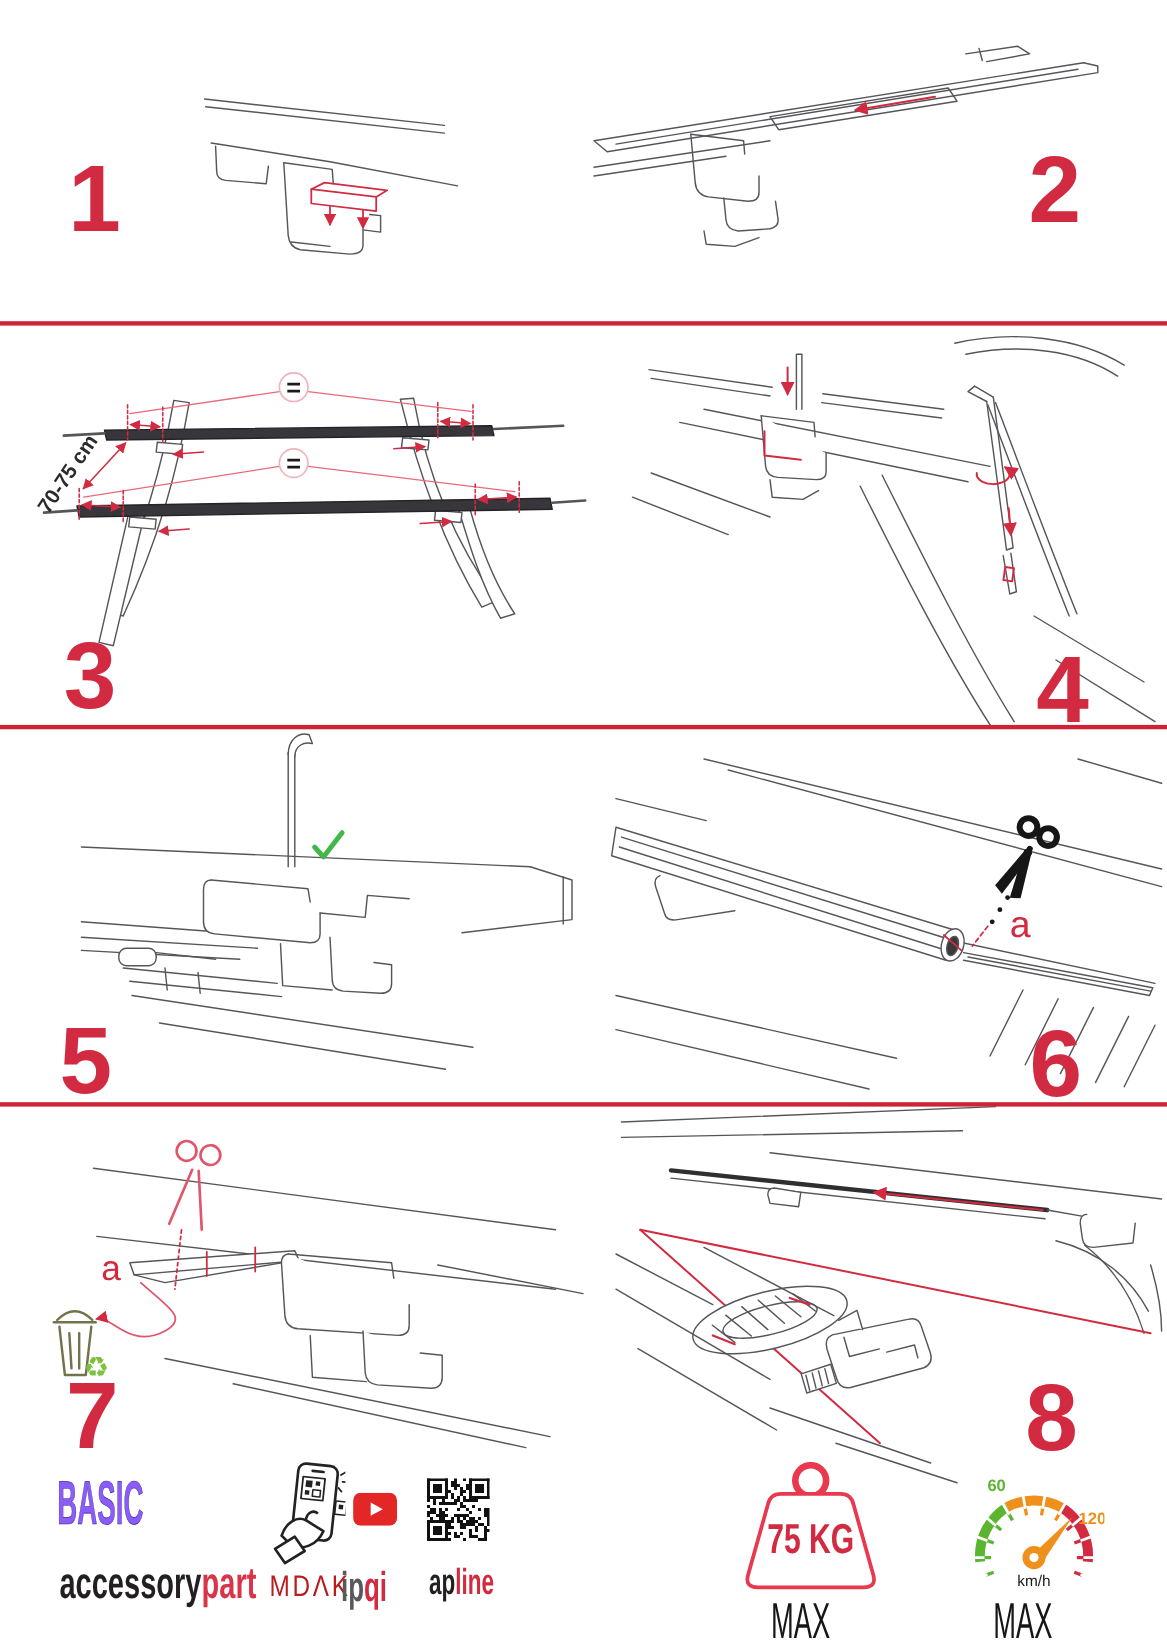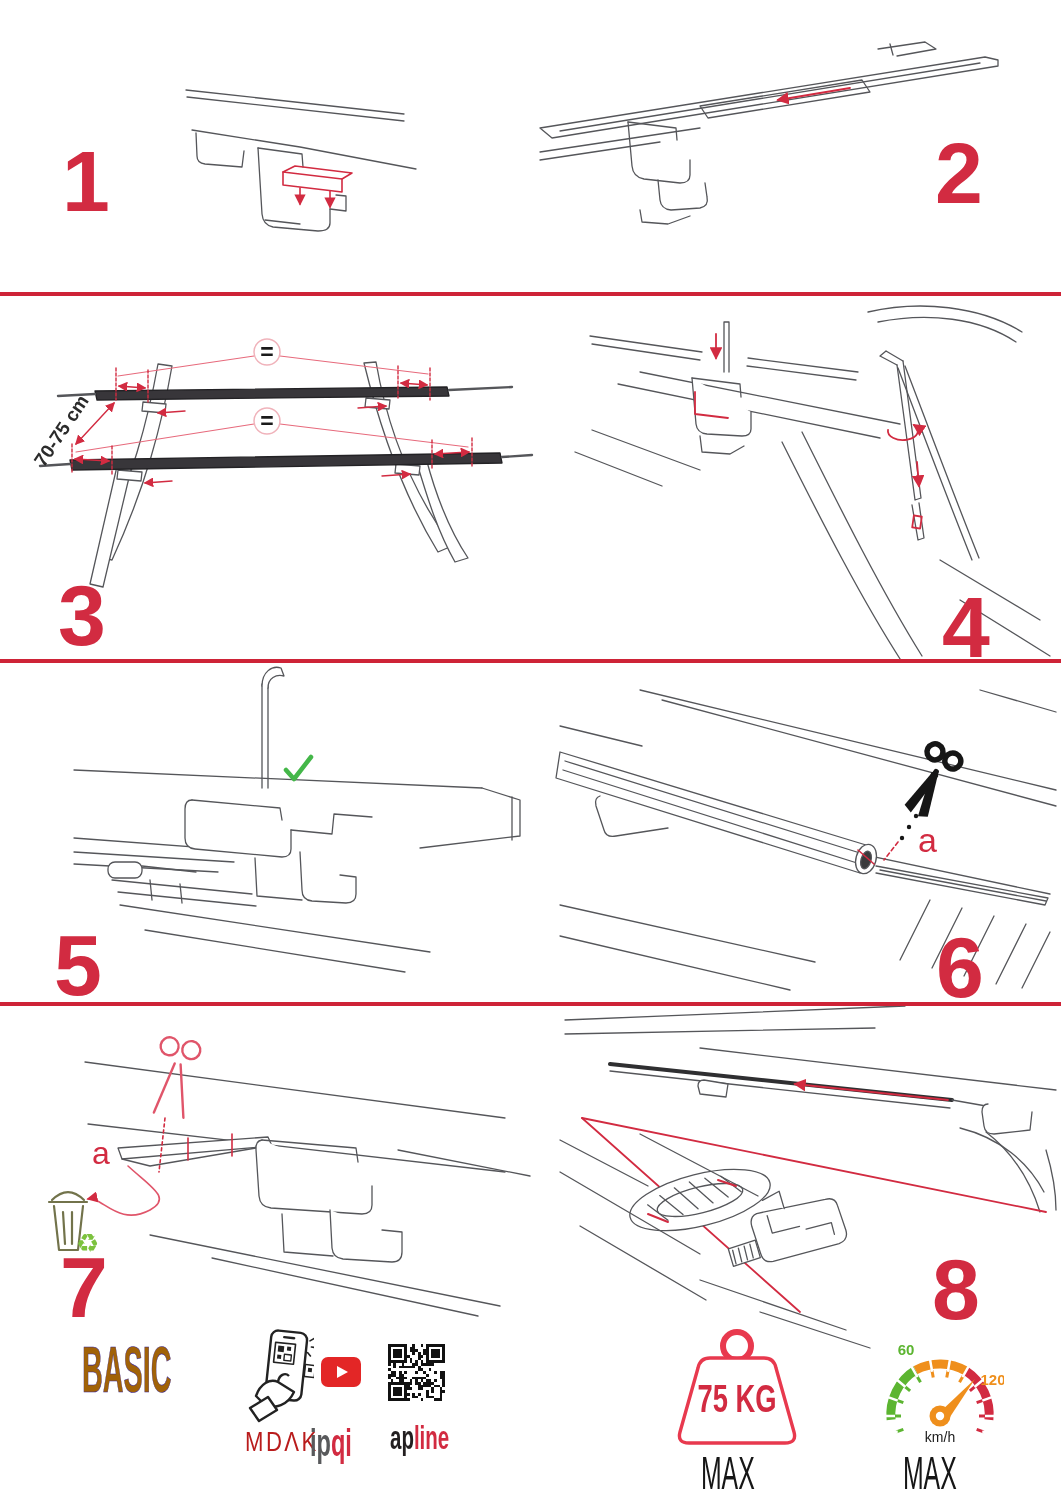--- a/index.html
+++ b/index.html
@@ -3,22 +3,22 @@
 <meta charset="utf-8">
 <style>
   html,body{margin:0;padding:0;background:#fff;}
   #page{position:relative;width:1061px;height:1500px;background:#fff;overflow:hidden;
         font-family:"Liberation Sans",sans-serif;}
   .art{position:absolute;left:0;top:0;}
   .divider{position:absolute;left:0;width:1061px;height:4px;background:#ce2337;}
   .stepnum{position:absolute;font-size:86px;font-weight:bold;line-height:1;color:#d22b41;
            letter-spacing:-2px;}
   .cond{transform-origin:left top;display:inline-block;white-space:nowrap;}
-  #basic{position:absolute;left:82px;top:1338px;font-size:64px;font-weight:bold;
-         color:#a16207;line-height:1;-webkit-text-stroke:.6px #2e1fa0;}
+  #basic{position:absolute;left:52px;top:1338px;font-size:56px;font-weight:bold;
+         color:#8b5cf6;line-height:1;-webkit-text-stroke:.6px #2e1fa0;}
   #accpart{position:absolute;left:54px;top:1420px;font-size:40px;font-weight:bold;
            color:#231f20;line-height:1;}
   #accpart .red{color:#d93448;}
   #mdak{position:absolute;left:245px;top:1429px;font-size:27px;font-weight:normal;
         color:#b91c1c;letter-spacing:3px;line-height:1;}
   #ipqi{position:absolute;left:310px;top:1424px;font-size:38px;font-weight:bold;
         color:#58595b;line-height:1;}
   #ipqi .red{color:#d22b41;}
   #apline{position:absolute;left:390px;top:1421px;font-size:33px;font-weight:bold;
           color:#231f20;line-height:1;}
@@ -326,20 +326,23 @@
   <div class="stepnum" style="left:942px;top:584px">4</div>
   <div class="stepnum" style="left:54px;top:922px">5</div>
   <div class="stepnum" style="left:936px;top:924px">6</div>
   <div class="stepnum" style="left:60px;top:1244px">7</div>
   <div class="stepnum" style="left:932px;top:1246px">8</div>
 
   <div id="basic">
     <span class="cond" style="transform:scaleX(.45)">BASIC</span>
   </div>
 
+  <div id="accpart">
+    <span class="cond" style="transform:scaleX(.66)"><span>accessory</span><span class="red">part</span></span>
+  </div>
 
   <svg style="position:absolute;left:248px;top:1328px" width="66" height="96" viewBox="0 0 66 96">
     <g fill="none" stroke="#222" stroke-width="2.4" stroke-linejoin="round" stroke-linecap="round" transform="rotate(6 33 40)">
       <rect x="20" y="3" width="36" height="68" rx="7" fill="#fff"></rect>
       <line x1="33" y1="9" x2="43" y2="9"></line>
       <rect x="25" y="15" width="20" height="20" stroke-width="1.6"></rect>
       <rect x="28" y="18" width="6" height="6" fill="#222" stroke="none"></rect>
       <rect x="37" y="18" width="4" height="4" fill="#222" stroke="none"></rect>
       <rect x="28" y="27" width="4" height="4" fill="#222" stroke="none"></rect>
       <rect x="35" y="26" width="7" height="6" stroke-width="1.4"></rect>

